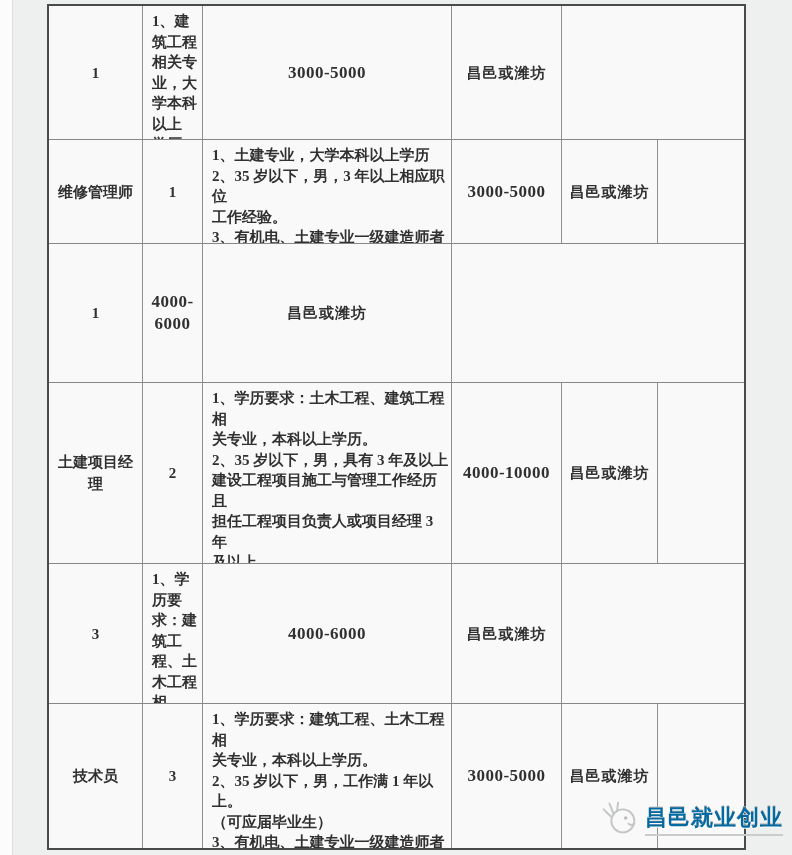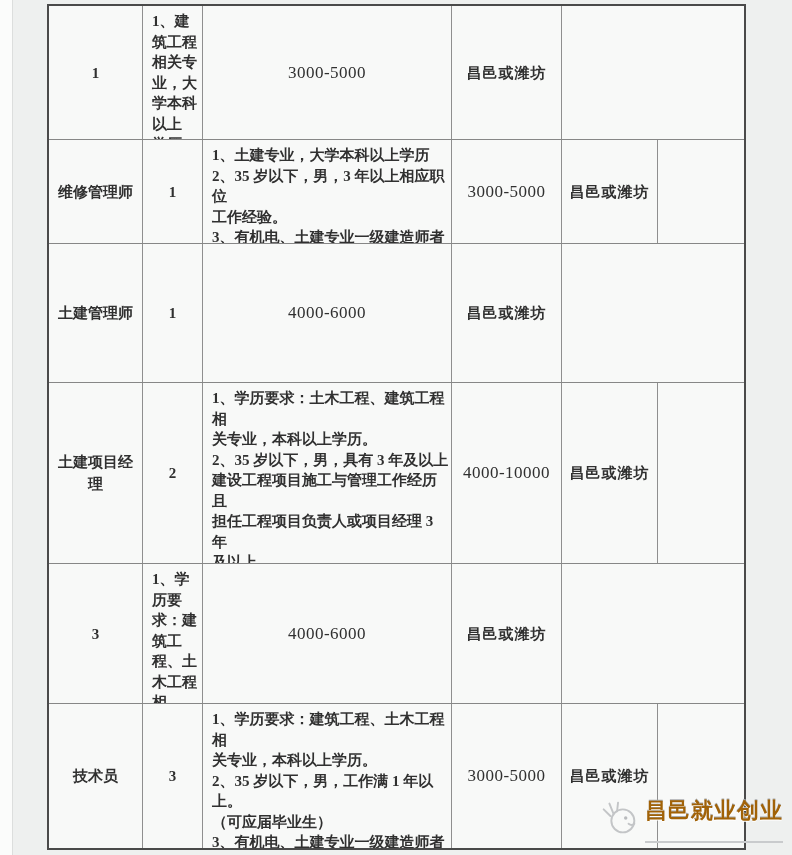--- a/index.html
+++ b/index.html
@@ -39,37 +39,37 @@
     line-height:22px;
   }
   .c-num { font-size:15px; }
   .c-req {
     padding:5px 0 3px 9px;
     font-size:15px; font-weight:bold;
     line-height:20.5px;
     white-space:pre-line;
     text-align:left;
   }
-  .c-sal { font-size:17px; font-weight:normal; letter-spacing:.5px; }
+  .c-sal { font-size:17px; font-weight:bold; letter-spacing:.5px; }
   .c-loc { letter-spacing:1px;font-family:Liberation Serif, serif; }
   
   .r0 { height:134px; } .r1 { height:104px; } .r2 { height:139px; }
   .r3 { height:181px; } .r4 { height:140px; } .r5 { height:144px; }
 
   .watermark {
     position:absolute; left:596px; top:794px;
     display:flex; align-items:center; gap:3px;
     z-index:5;
     font-family:"Liberation Sans","DejaVu Sans",sans-serif;
   }
   .watermark .wm-text {
     font-size:22px; font-weight:bold;
-    color:#a16207;
+    color:#0369a1;
     letter-spacing:1px;
-    padding-bottom:15px;
+    padding-bottom:1px;
     border-bottom:2px solid #c9cbcd;
     text-shadow:0 1px 0 #ffffff, 0 -1px 0 #aaacae;
     white-space:nowrap;
   }
 </style>
 </head>
 <body>
 
 <div class="left-strip"></div>
 
@@ -95,21 +95,20 @@
 2、35 岁以下，男，3 年以上相应职位
 工作经验。
 3、有机电、土建专业一级建造师者优
 先考虑。</div>
     <div class="cell c-center c-sal">3000-5000</div>
     <div class="cell c-center c-loc">昌邑或潍坊</div>
     <div class="cell c-center"></div>
   </div>
 
   <div class="row r2">
-    <div class="cell c-center">土建管理师</div>
     <div class="cell c-center c-num">1</div>
     <div class="cell c-center c-sal">4000-6000</div>
     <div class="cell c-center c-loc">昌邑或潍坊</div>
     <div class="cell c-center"></div>
   </div>
 
   <div class="row r3">
     <div class="cell c-center">土建项目经
 理</div>
     <div class="cell c-center c-num">2</div>

